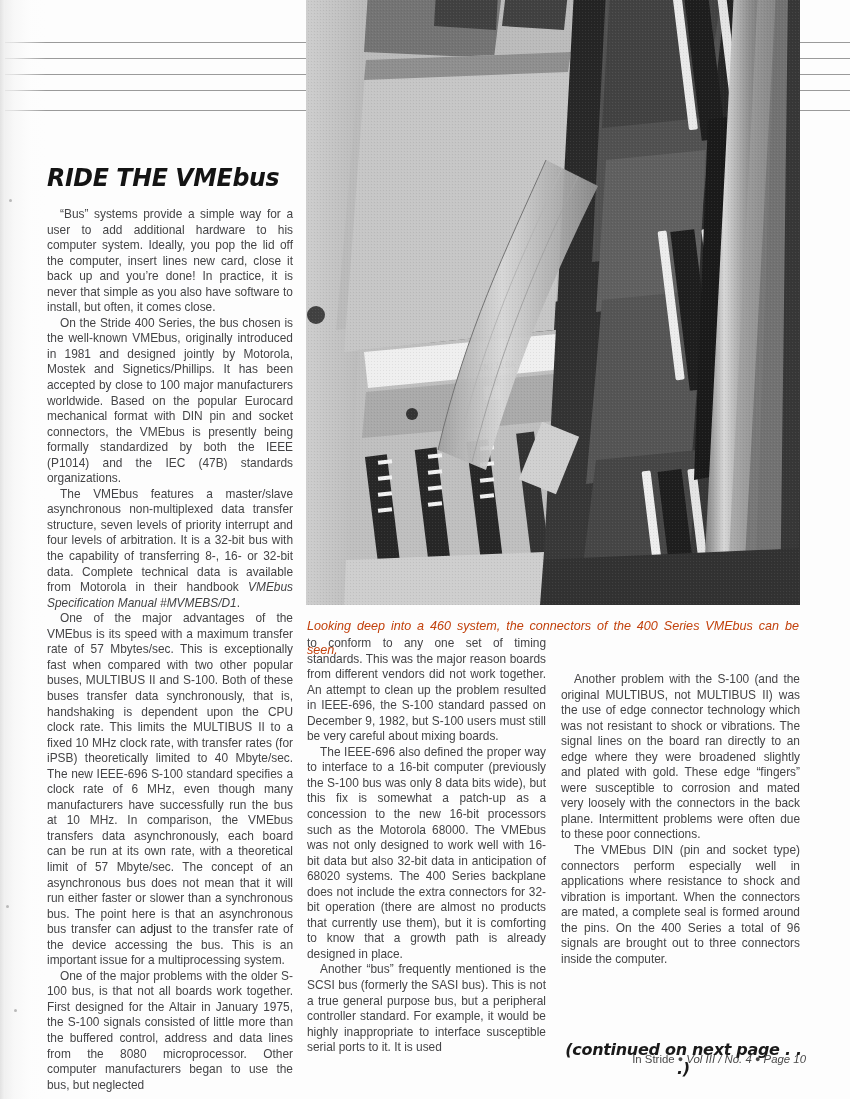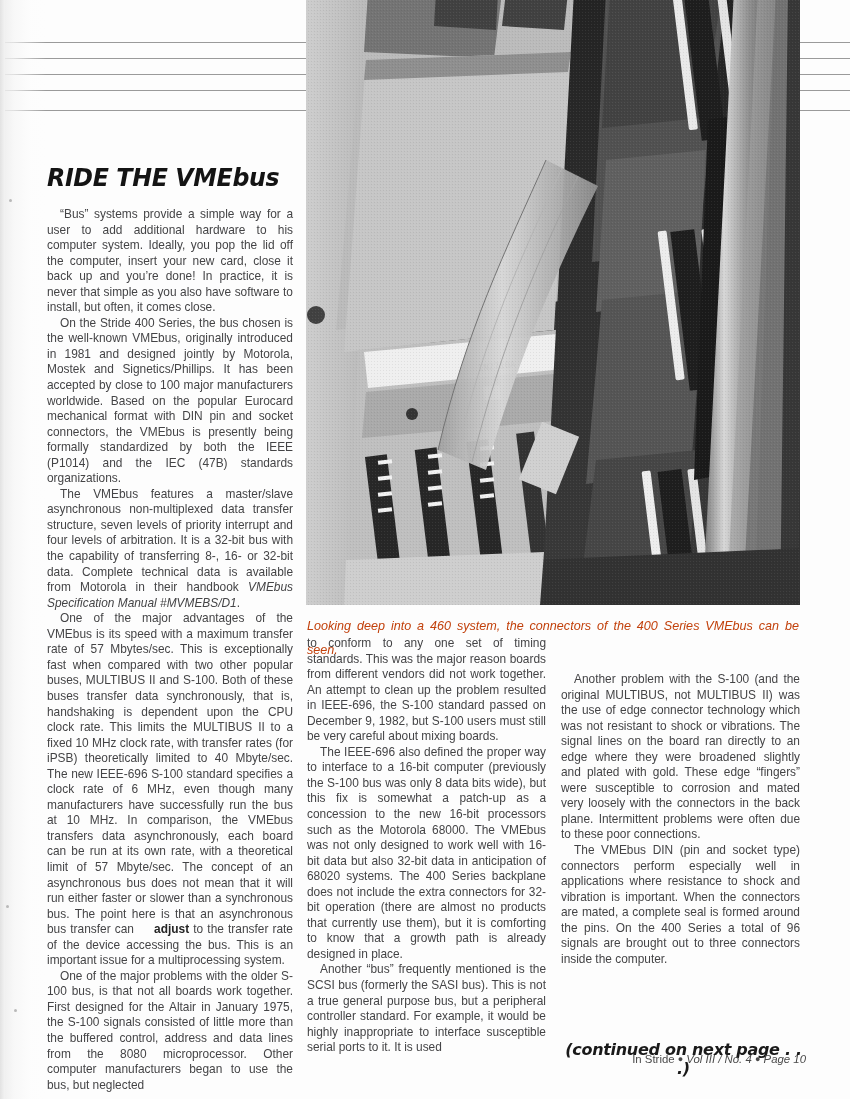--- a/index.html
+++ b/index.html
@@ -160,21 +160,21 @@
     hyphens: auto;
     -webkit-hyphens: auto;
   }
   .col p.noindent { text-indent: 0; }
 
   #col-main  { left: 47px;  top: 207px; width: 246px; height: 860px; }
   #col-two   { left: 307px; top: 636px; width: 239px; height: 395px; }
   #col-three { left: 561px; top: 672px; width: 239px; height: 340px; }
 
   .col i  { font-style: italic; }
-  .col b  { font-weight: 700; color: #242424; margin-left: 16px; }
+  .col b  { font-weight: 400; color: #242424; }
 
   .continued {
     position: absolute;
     left: 561px;
     top: 1020px;
     width: 245px;
     font-family: "DejaVu Sans", sans-serif;
     font-weight: 700;
     font-style: italic;
     font-size: 16px;
@@ -357,21 +357,21 @@
 
         <rect x="0" y="0" width="494" height="605" fill="url(#grain)"></rect>
         <rect x="0" y="0" width="494" height="605" fill="#ffffff" opacity="0.04"></rect>
       </g>
     </svg>
   </div>
 
   <div class="caption">Looking deep into a 460 system, the connectors of the 400 Series VMEbus can be seen.</div>
 
   <div class="col" id="col-main">
-    <p>“Bus” systems provide a simple way for a user to add additional hardware to his computer system. Ideally, you pop the lid off the computer, insert your new card, close it back up and you’re done! In practice, it is never that simple as you also have software to install, but often, it comes close.</p>
+    <p>“Bus” systems provide a simple way for a user to add additional hardware to his computer system. Ideally, you pop the lid off the computer, insert lines new card, close it back up and you’re done! In practice, it is never that simple as you also have software to install, but often, it comes close.</p>
     <p>On the Stride 400 Series, the bus chosen is the well-known VMEbus, originally introduced in 1981 and designed jointly by Motorola, Mostek and Signetics/Phillips. It has been accepted by close to 100 major manufacturers worldwide. Based on the popular Eurocard mechanical format with DIN pin and socket connectors, the VMEbus is presently being formally standardized by both the IEEE (P1014) and the IEC (47B) standards organizations.</p>
     <p><span>The VMEbus features a master/slave asynchronous non-multiplexed data transfer structure, seven levels of priority interrupt and four levels of arbitration. It is a 32-bit bus with the capability of transferring 8-, 16- or 32-bit data. Complete technical data is available from Motorola in their handbook </span><i>VMEbus Specification Manual #MVMEBS/D1</i><span>.</span></p>
     <p><span>One of the major advantages of the VMEbus is its speed with a maximum transfer rate of 57 Mbytes/sec. This is exceptionally fast when compared with two other popular buses, MULTIBUS II and S-100. Both of these buses transfer data synchronously, that is, handshaking is dependent upon the CPU clock rate. This limits the MULTIBUS II to a fixed 10 MHz clock rate, with transfer rates (for iPSB) theoretically limited to 40 Mbyte/sec. The new IEEE-696 S-100 standard specifies a clock rate of 6 MHz, even though many manufacturers have successfully run the bus at 10 MHz. In comparison, the VMEbus transfers data asynchronously, each board can be run at its own rate, with a theoretical limit of 57 Mbyte/sec. The concept of an asynchronous bus does not mean that it will run either faster or slower than a synchronous bus. The point here is that an asynchronous bus transfer can </span><b>adjust</b><span> to the transfer rate of the device accessing the bus. This is an important issue for a multiprocessing system.</span></p>
     <p>One of the major problems with the older S-100 bus, is that not all boards work together. First designed for the Altair in January 1975, the S-100 signals consisted of little more than the buffered control, address and data lines from the 8080 microprocessor. Other computer manufacturers began to use the bus, but neglected</p>
   </div>
 
   <div class="col" id="col-two">
     <p class="noindent">to conform to any one set of timing standards. This was the major reason boards from different vendors did not work together. An attempt to clean up the problem resulted in IEEE-696, the S-100 standard passed on December 9, 1982, but S-100 users must still be very careful about mixing boards.</p>
     <p>The IEEE-696 also defined the proper way to interface to a 16-bit computer (previously the S-100 bus was only 8 data bits wide), but this fix is somewhat a patch-up as a concession to the new 16-bit processors such as the Motorola 68000. The VMEbus was not only designed to work well with 16-bit data but also 32-bit data in anticipation of 68020 systems. The 400 Series backplane does not include the extra connectors for 32-bit operation (there are almost no products that currently use them), but it is comforting to know that a growth path is already designed in place.</p>
     <p>Another “bus” frequently mentioned is the SCSI bus (formerly the SASI bus). This is not a true general purpose bus, but a peripheral controller standard. For example, it would be highly inappropriate to interface susceptible serial ports to it. It is used</p>

